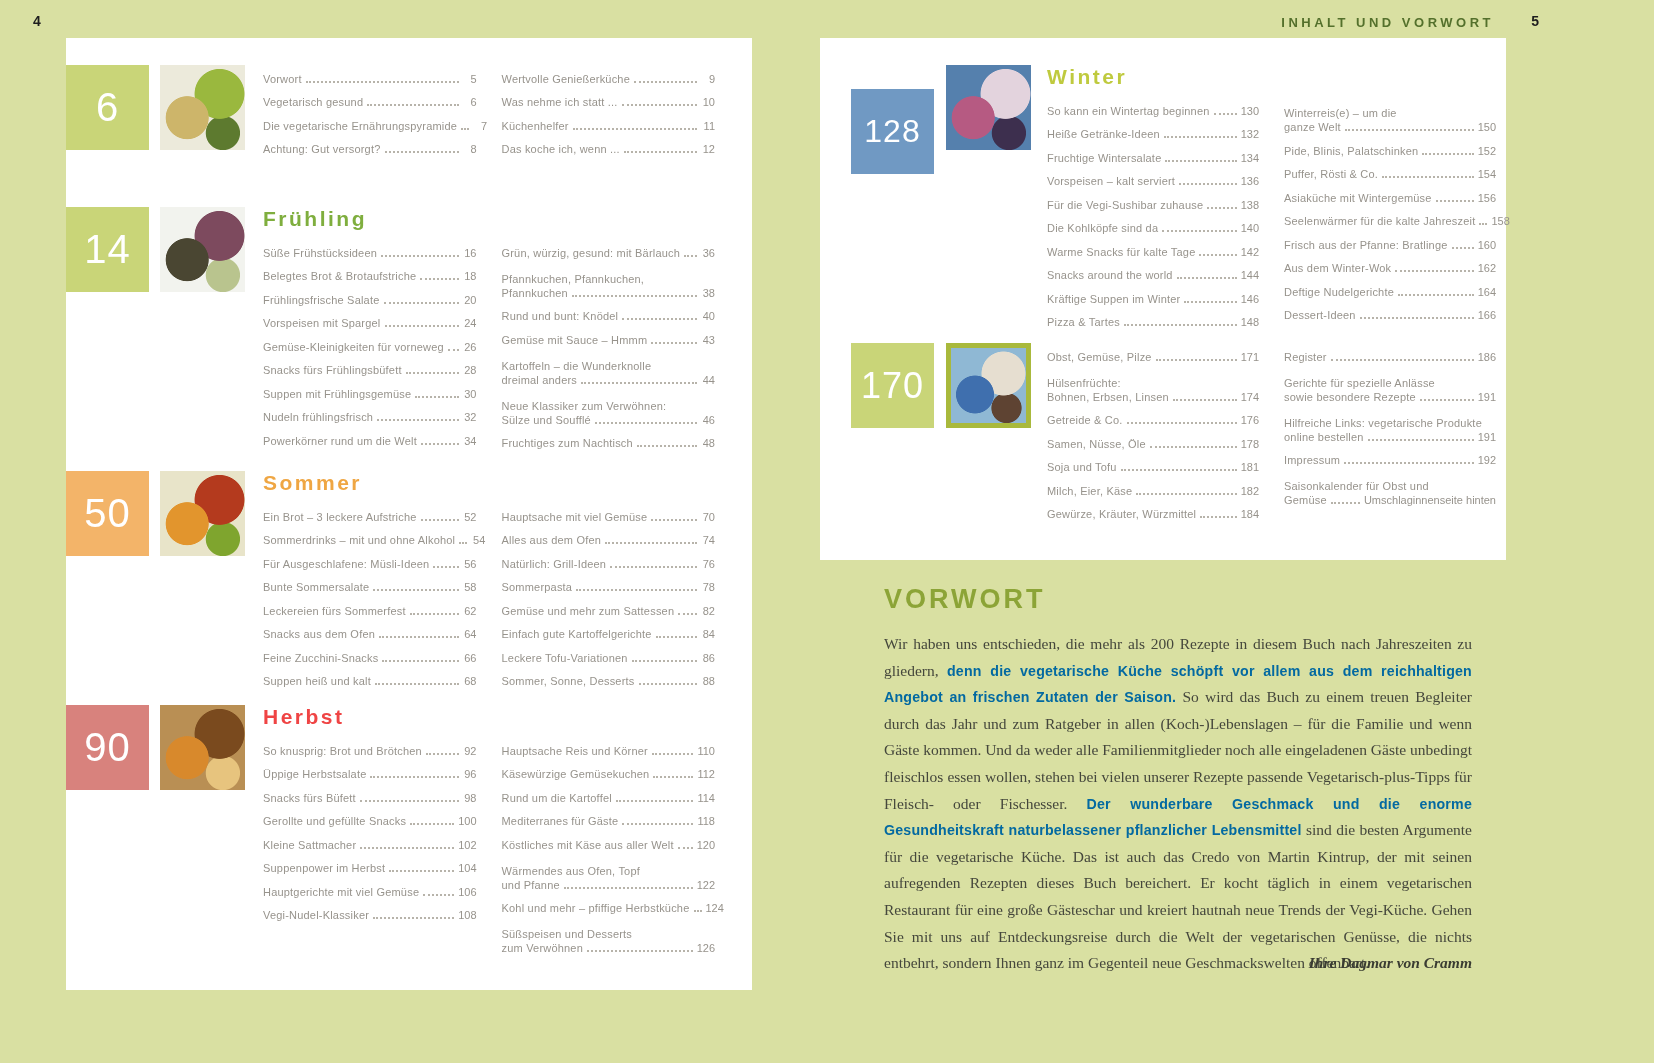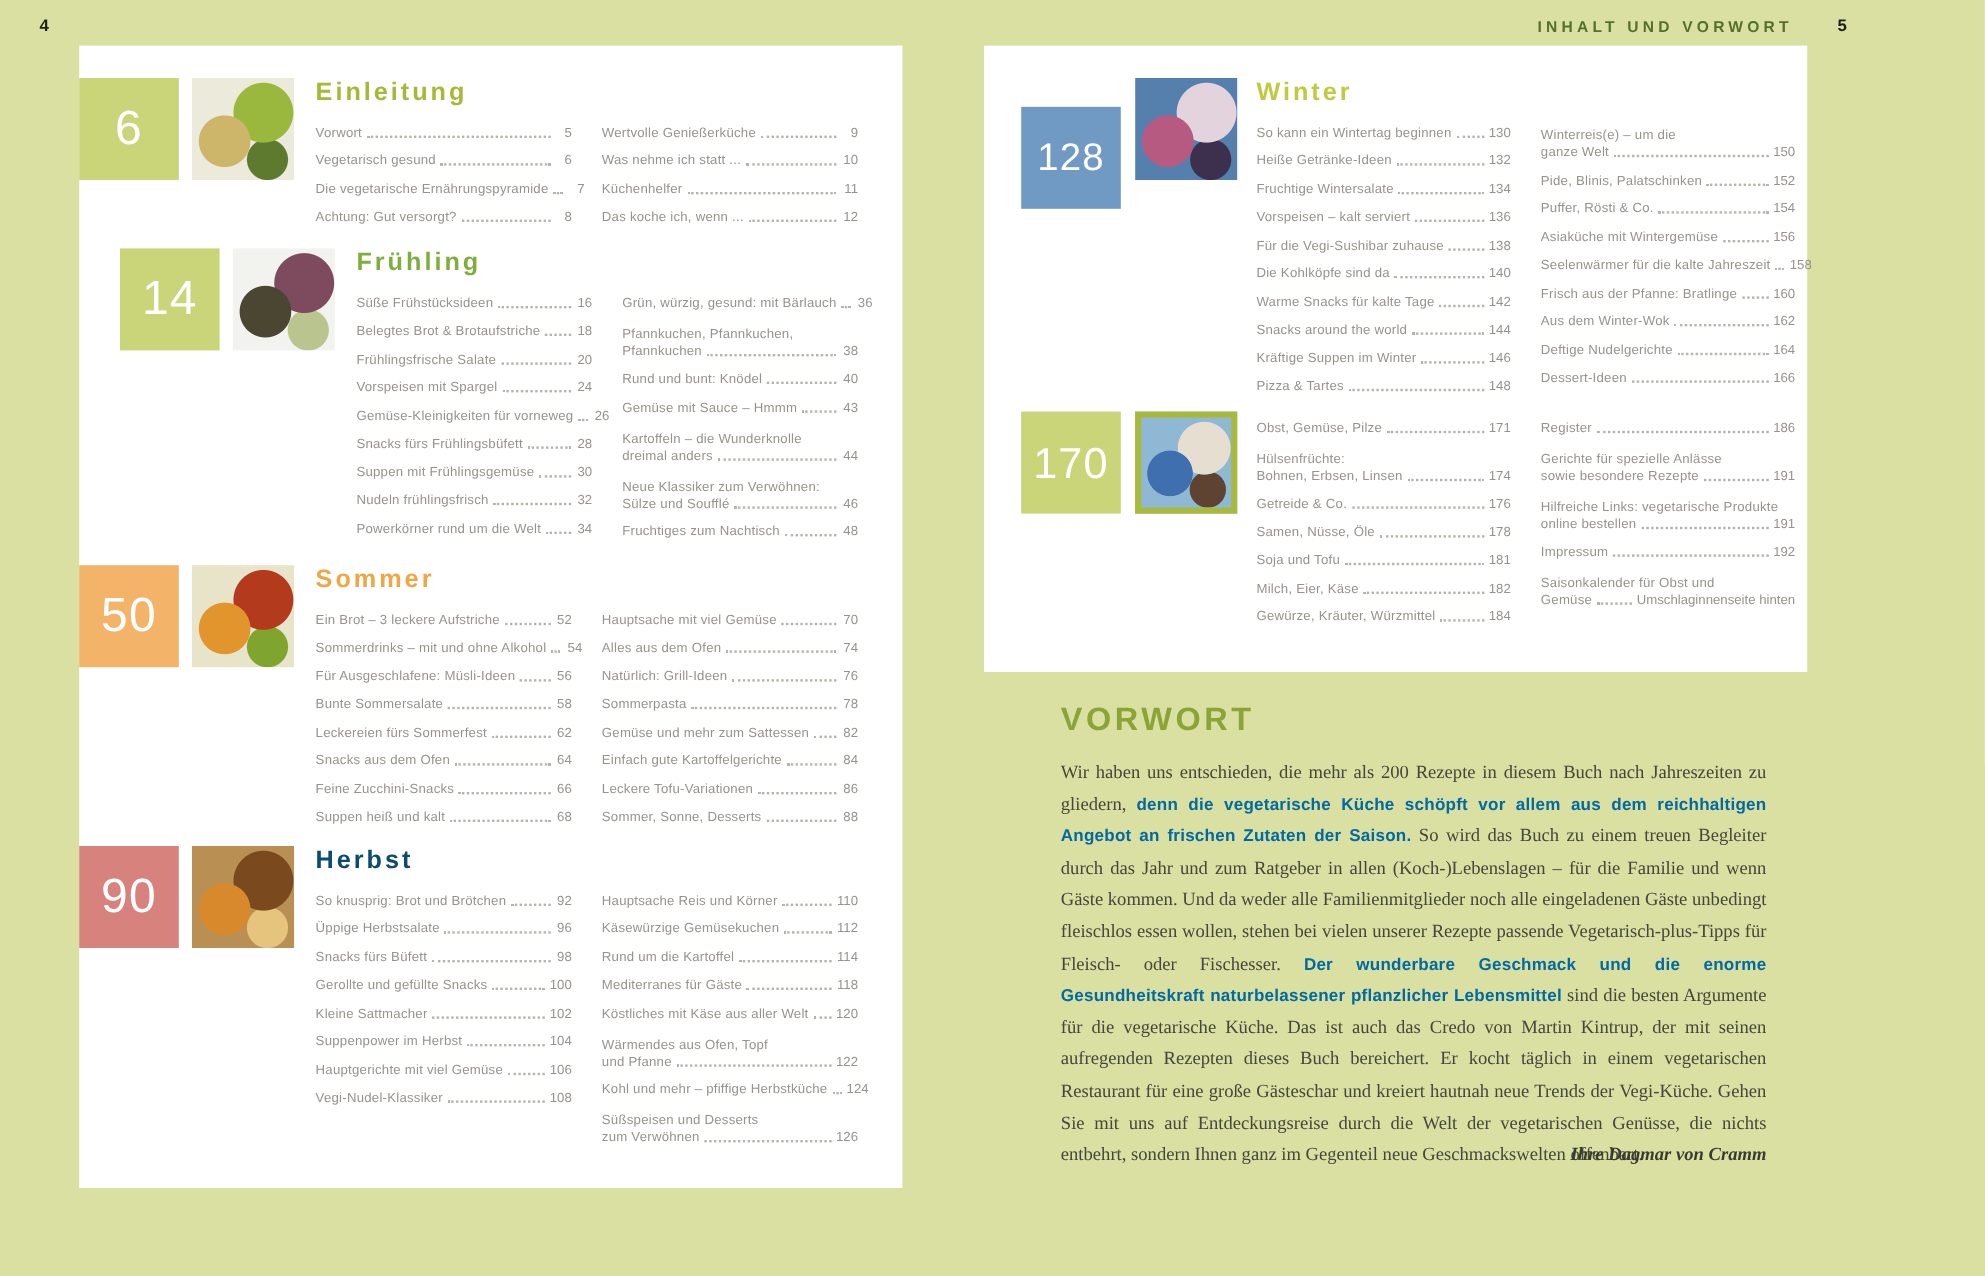--- a/index.html
+++ b/index.html
@@ -54,21 +54,20 @@
 <div class="spread">
   <div class="folio folio-left">4</div>
   <div class="running-title">INHALT UND VORWORT</div>
   <div class="folio folio-right">5</div>
 
   <div class="page page-left">
       <section class="section" style="top: 27px;">
         <div class="badge" style="background: rgb(201, 213, 120); font-size: 40px;">6</div>
         <div class="photo" style="background: radial-gradient(circle at 32% 62%, rgb(205, 181, 106) 0px, rgb(205, 181, 106) 27%, transparent 28%), radial-gradient(circle at 70% 34%, rgb(154, 184, 62) 0px, rgb(154, 184, 62) 30%, transparent 31%), radial-gradient(circle at 74% 80%, rgb(93, 122, 47) 0px, rgb(93, 122, 47) 18%, transparent 19%), rgb(236, 234, 219);"></div>
         <div class="content">
-          <h2 style="color: rgb(167, 184, 55);">Einleitung</h2>
           <div class="cols">
             <div class="col">
               <div class="row">
                 <span class="lbl">Vorwort</span>
                 <span class="dots"></span>
                 <span class="pg">5</span>
               </div>
               <div class="row">
                 <span class="lbl">Vegetarisch gesund</span>
                 <span class="dots"></span>
@@ -103,21 +102,21 @@
               </div>
               <div class="row">
                 <span class="lbl">Das koche ich, wenn ...</span>
                 <span class="dots"></span>
                 <span class="pg">12</span>
               </div>
             </div>
           </div>
         </div>
       </section>
-      <section class="section" style="top: 169px; margin-left: 34px;">
+      <section class="section" style="top: 169px;">
         <div class="badge" style="background: rgb(201, 213, 120); font-size: 40px;">14</div>
         <div class="photo" style="background: radial-gradient(circle at 32% 62%, rgb(74, 70, 50) 0px, rgb(74, 70, 50) 27%, transparent 28%), radial-gradient(circle at 70% 34%, rgb(125, 74, 94) 0px, rgb(125, 74, 94) 30%, transparent 31%), radial-gradient(circle at 74% 80%, rgb(185, 196, 142) 0px, rgb(185, 196, 142) 18%, transparent 19%), rgb(242, 243, 238);"></div>
         <div class="content">
           <h2 style="color: rgb(127, 174, 62);">Frühling</h2>
           <div class="cols">
             <div class="col">
               <div class="row">
                 <span class="lbl">Süße Frühstücksideen</span>
                 <span class="dots"></span>
                 <span class="pg">16</span>
@@ -302,21 +301,21 @@
                 <span class="pg">88</span>
               </div>
             </div>
           </div>
         </div>
       </section>
       <section class="section" style="top: 667px;">
         <div class="badge" style="background: rgb(216, 130, 125); font-size: 40px;">90</div>
         <div class="photo" style="background: radial-gradient(circle at 32% 62%, rgb(216, 137, 44) 0px, rgb(216, 137, 44) 27%, transparent 28%), radial-gradient(circle at 70% 34%, rgb(122, 74, 30) 0px, rgb(122, 74, 30) 30%, transparent 31%), radial-gradient(circle at 74% 80%, rgb(231, 196, 126) 0px, rgb(231, 196, 126) 18%, transparent 19%), rgb(185, 143, 84);"></div>
         <div class="content">
-          <h2 style="color: #0c4a6e;">Herbst</h2>
+          <h2 style="color: #ef4444;">Herbst</h2>
           <div class="cols">
             <div class="col">
               <div class="row">
                 <span class="lbl">So knusprig: Brot und Brötchen</span>
                 <span class="dots"></span>
                 <span class="pg">92</span>
               </div>
               <div class="row">
                 <span class="lbl">Üppige Herbstsalate</span>
                 <span class="dots"></span>

